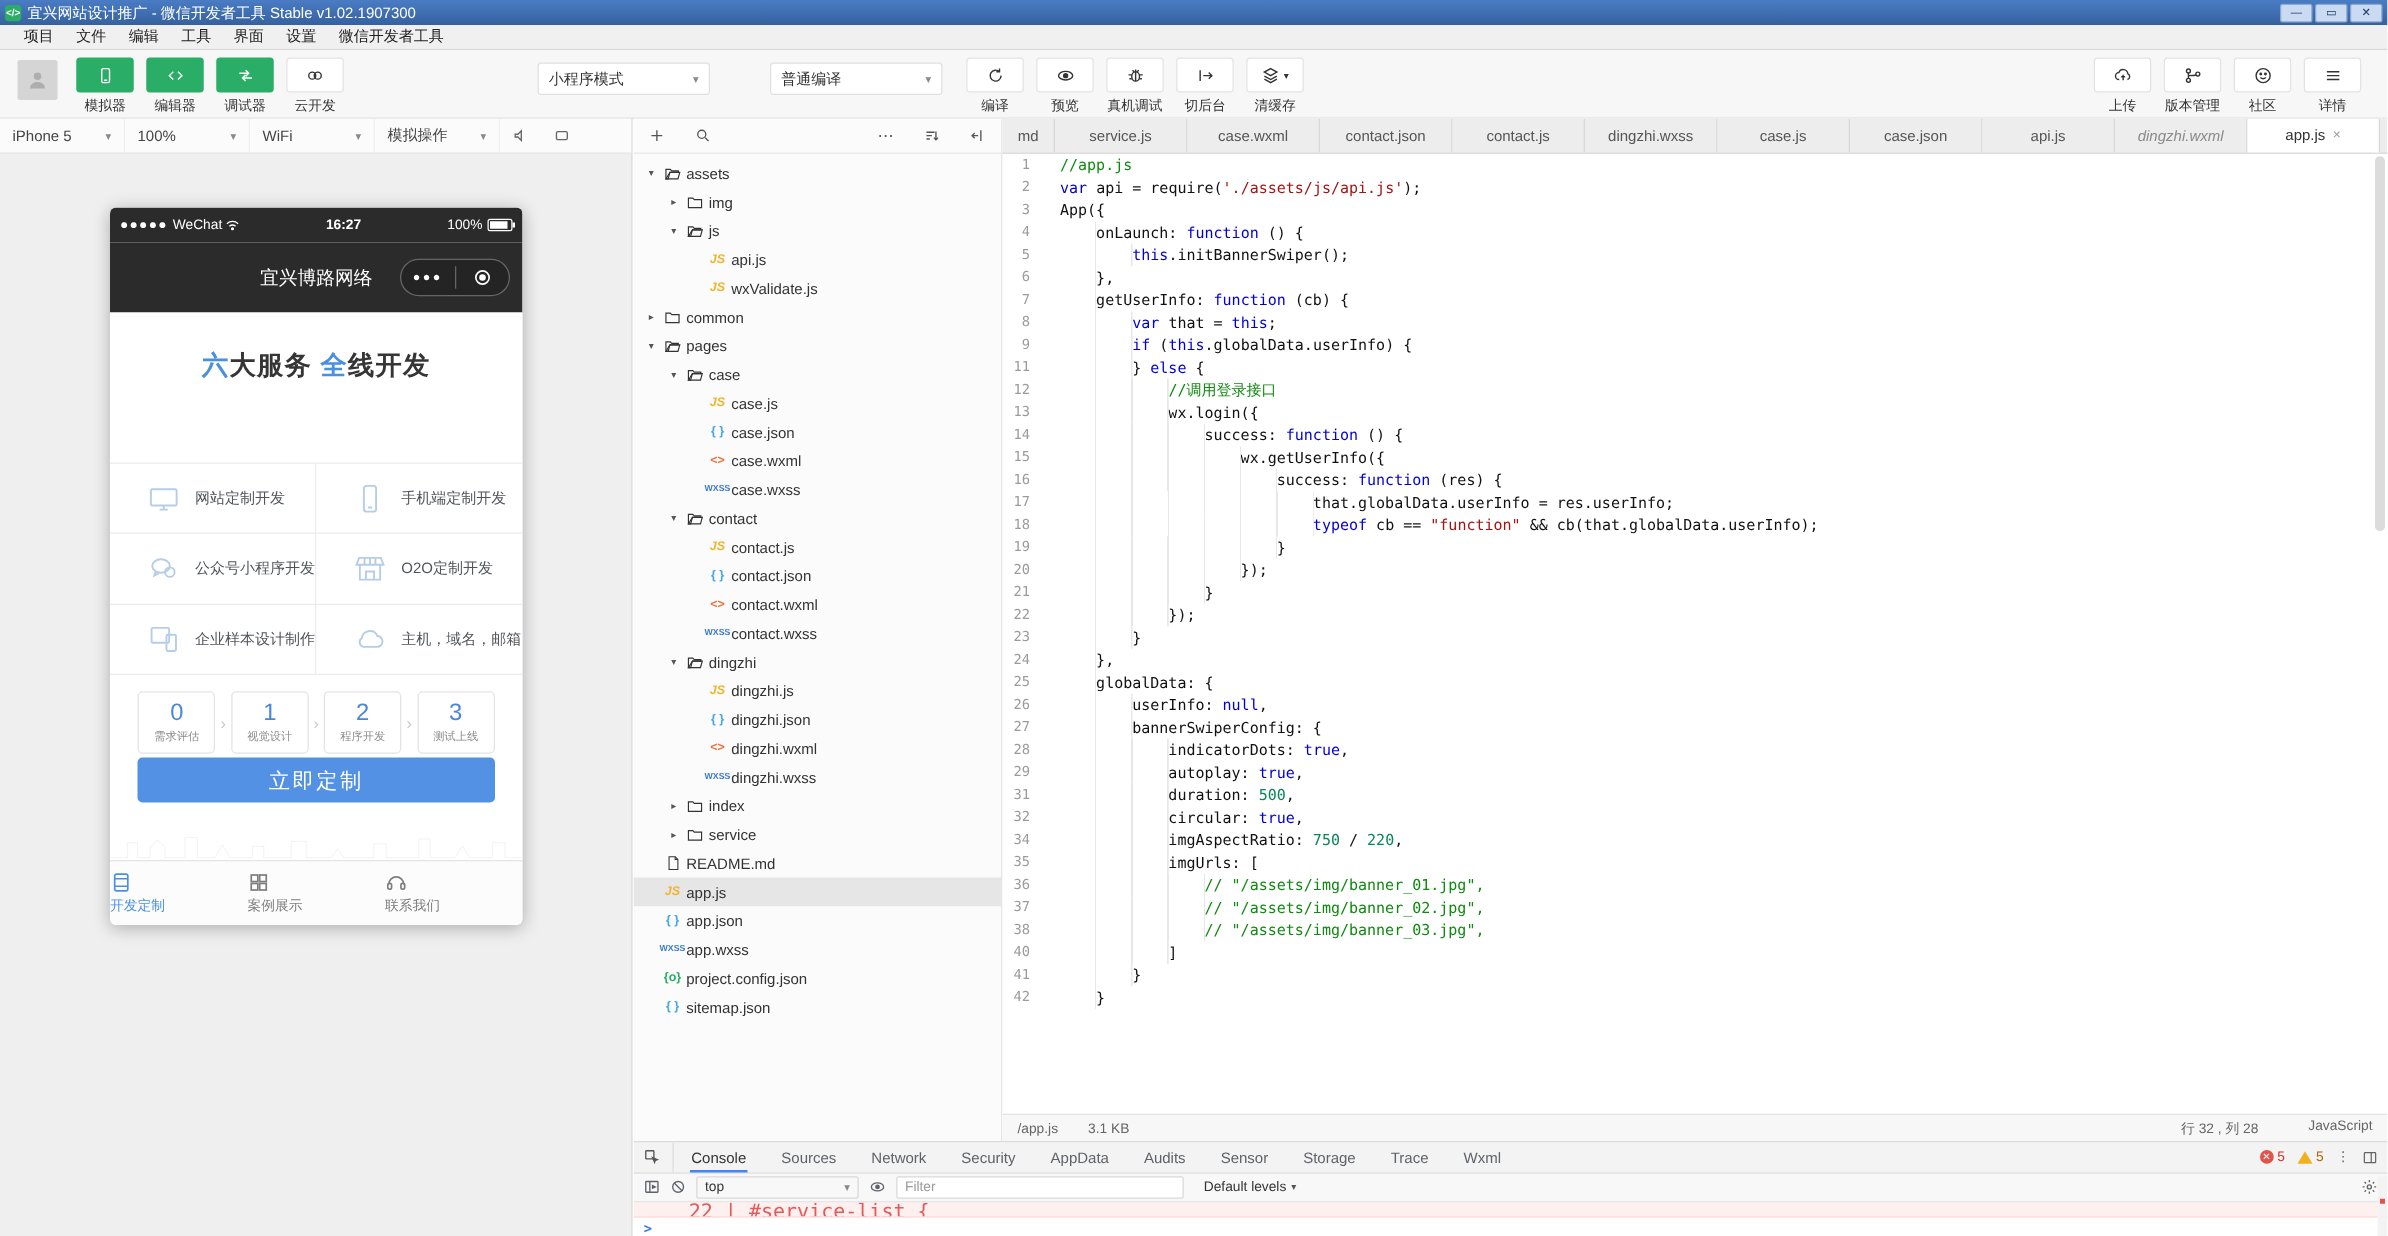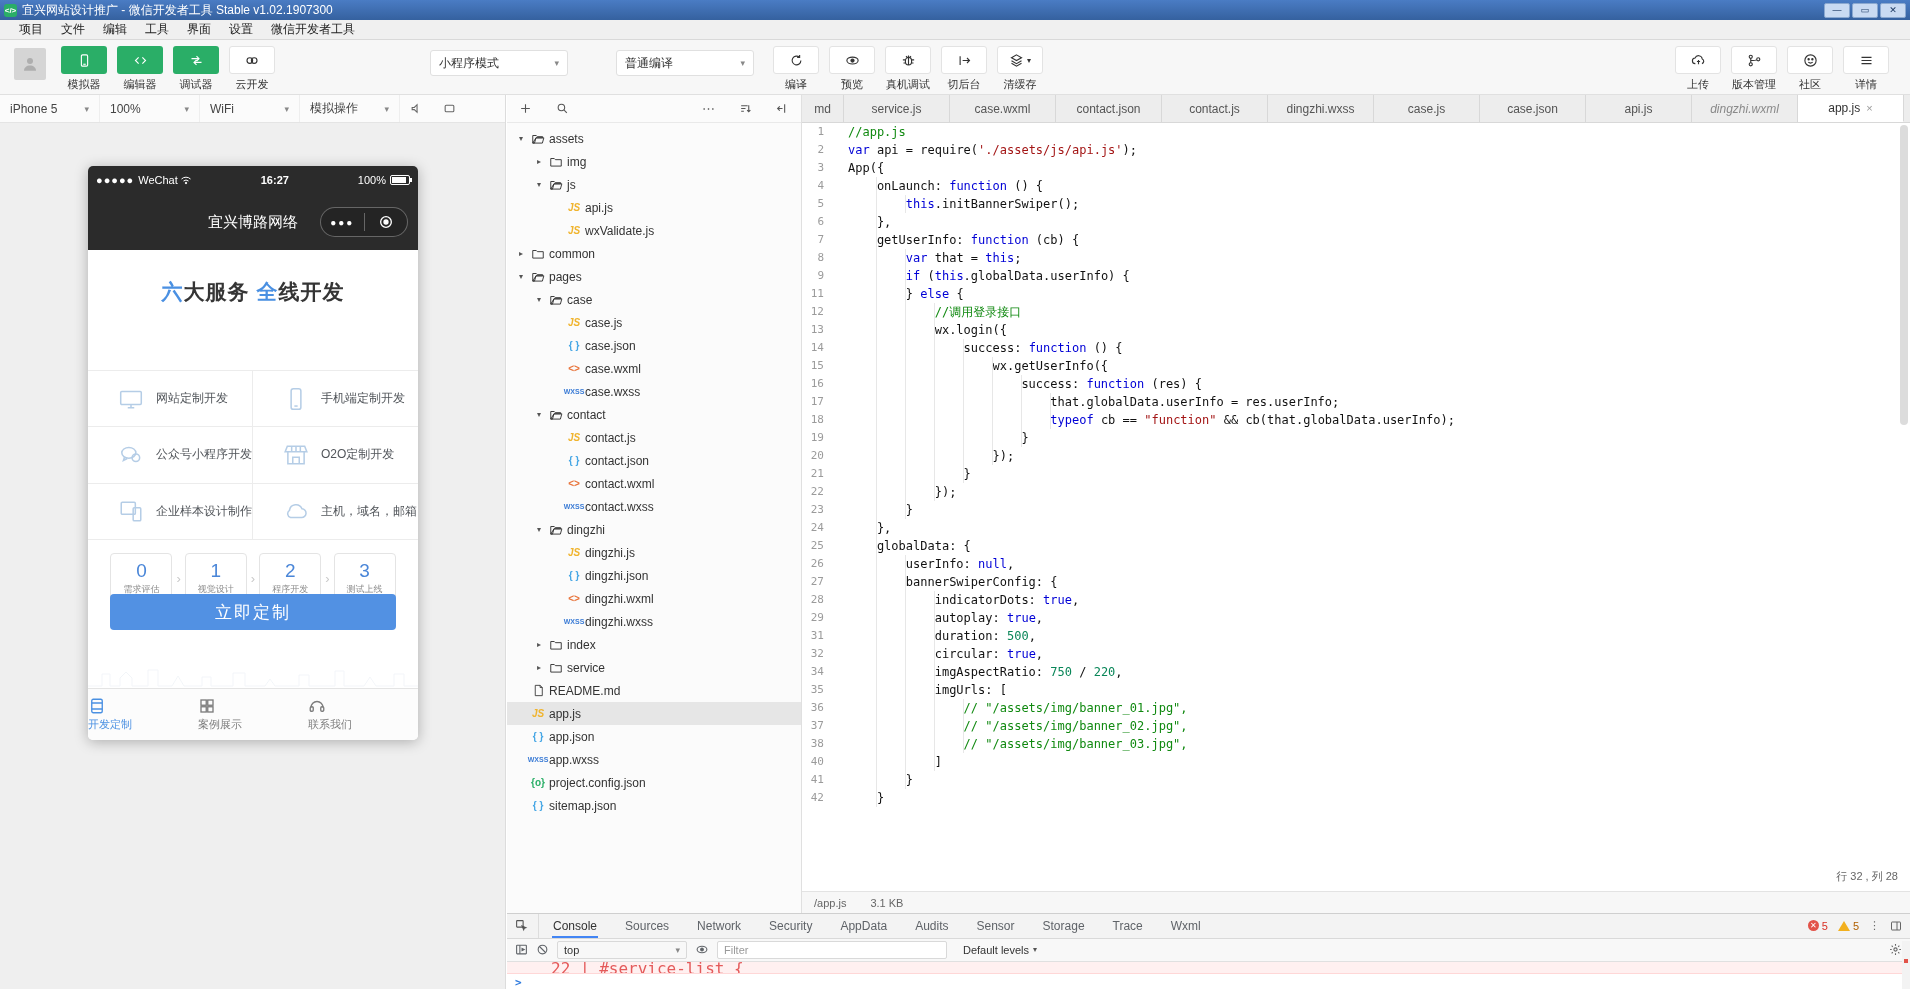--- a/index.html
+++ b/index.html
@@ -63,21 +63,21 @@
   .svc-cell { border-bottom:1px solid #ececec; display:flex; align-items:center; padding-left:30px; gap:12px; }
   .svc-cell:nth-child(odd) { border-right:1px solid #ececec; }
   .svc-cell .s-ico { color:#b5cde6; display:flex; }
   .svc-cell .s-lbl { font-size:12px; color:#51555a; }
   .steps { position:absolute; left:0; top:303px; width:100%; display:flex; align-items:center; justify-content:center; gap:4px; }
   .step-box { width:62px; height:50px; border:1px solid #e4e4e4; border-radius:4px; display:flex; flex-direction:column;
     align-items:center; justify-content:center; background:#fff; }
   .step-box .num { font-size:19px; color:#4a86d8; line-height:20px; }
   .step-box .slbl { font-size:9px; color:#8c8c8c; margin-top:2px; }
   .step-sep { color:#c9c9c9; font-size:13px; }
-  .cta { position:absolute; left:22px; top:344px; width:286px; height:36px; background:#5291e3; border-radius:4px;
+  .cta { position:absolute; left:22px; top:356px; width:286px; height:36px; background:#5291e3; border-radius:4px;
     color:#fff; font-size:17px; display:flex; align-items:center; justify-content:center; letter-spacing:2px; }
   .skyline { position:absolute; left:0; bottom:0; width:100%; height:40px; opacity:.55; }
   .p-tabbar { height:52px; background:#fcfcfc; border-top:1px solid #e4e4e4; display:flex; }
   .p-tab { flex:1; display:flex; flex-direction:column; align-items:flex-start; justify-content:center; gap:2px; }
   .p-tab .plbl { font-size:11px; color:#7d7d7d; }
   .p-tab.active .plbl { color:#4a90e2; }
   .p-tab .pico { color:#7d7d7d; display:flex; } .p-tab.active .pico { color:#4a90e2; }
 
   
   .tree-panel { position:absolute; left:507px; top:95px; width:295px; height:818px; background:#fbfbfb; border-right:1px solid #e0e0e0; }
@@ -106,21 +106,21 @@
   .code-wrap { flex:1; position:relative; overflow:hidden; font-family:"DejaVu Sans Mono","Liberation Mono",monospace; font-size:12px; }
   .cline { height:18px; line-height:18px; white-space:pre; display:flex; }
   .lnum { width:46px; flex:none; text-align:right; padding-right:24px; color:#9b9b9b; font-size:11px; }
   .ltext { position:relative; flex:1; white-space:pre; }
   .guides { position:absolute; left:0; top:0; bottom:0;
     background:repeating-linear-gradient(to right, transparent 0 28px, #e7e7e7 28px 29px); }
   .tk-d { color:#111; } .tk-k { color:#0000d6; } .tk-s { color:#a31515; } .tk-c { color:#108910; } .tk-n { color:#098658; }
   .ed-scroll { position:absolute; right:2px; top:2px; width:8px; height:300px; background:#dcdcdc; border-radius:4px; }
   .ed-status { height:22px; flex:none; background:#f7f7f7; border-top:1px solid #e3e3e3; display:flex; align-items:center;
     font-size:11px; color:#666; padding:0 12px; gap:24px; }
-  .ed-status .right { margin-left:auto; display:flex; gap:40px;flex-direction:column; }
+  .ed-status .right { margin-left:auto; display:flex; gap:40px; }
 
   
   .dbg-panel { position:absolute; left:507px; top:913px; width:1403px; height:76px; background:#fff; border-top:1px solid #cfcfcf; display:flex; flex-direction:column; }
   .dbg-tabs { height:27px; background:#f3f3f3; border-bottom:1px solid #d9d9d9; display:flex; align-items:center; }
   .dbg-inspect { padding:0 10px 0 8px; border-right:1px solid #ddd; color:#555; display:flex; align-items:center; height:100%; }
   .dtab { font-size:12px; color:#5f6368; padding:0 1px; margin:0 13px; height:100%; display:flex; align-items:center; }
   .dtab.active { color:#333; box-shadow:inset 0 -2px 0 #4285f4; }
   .dbg-right { margin-left:auto; display:flex; align-items:center; gap:10px; padding-right:8px; font-size:11px; }
   .err-badge { color:#d93025; display:flex; align-items:center; gap:3px; }
   .warn-badge { color:#b06000; display:flex; align-items:center; gap:3px; }

